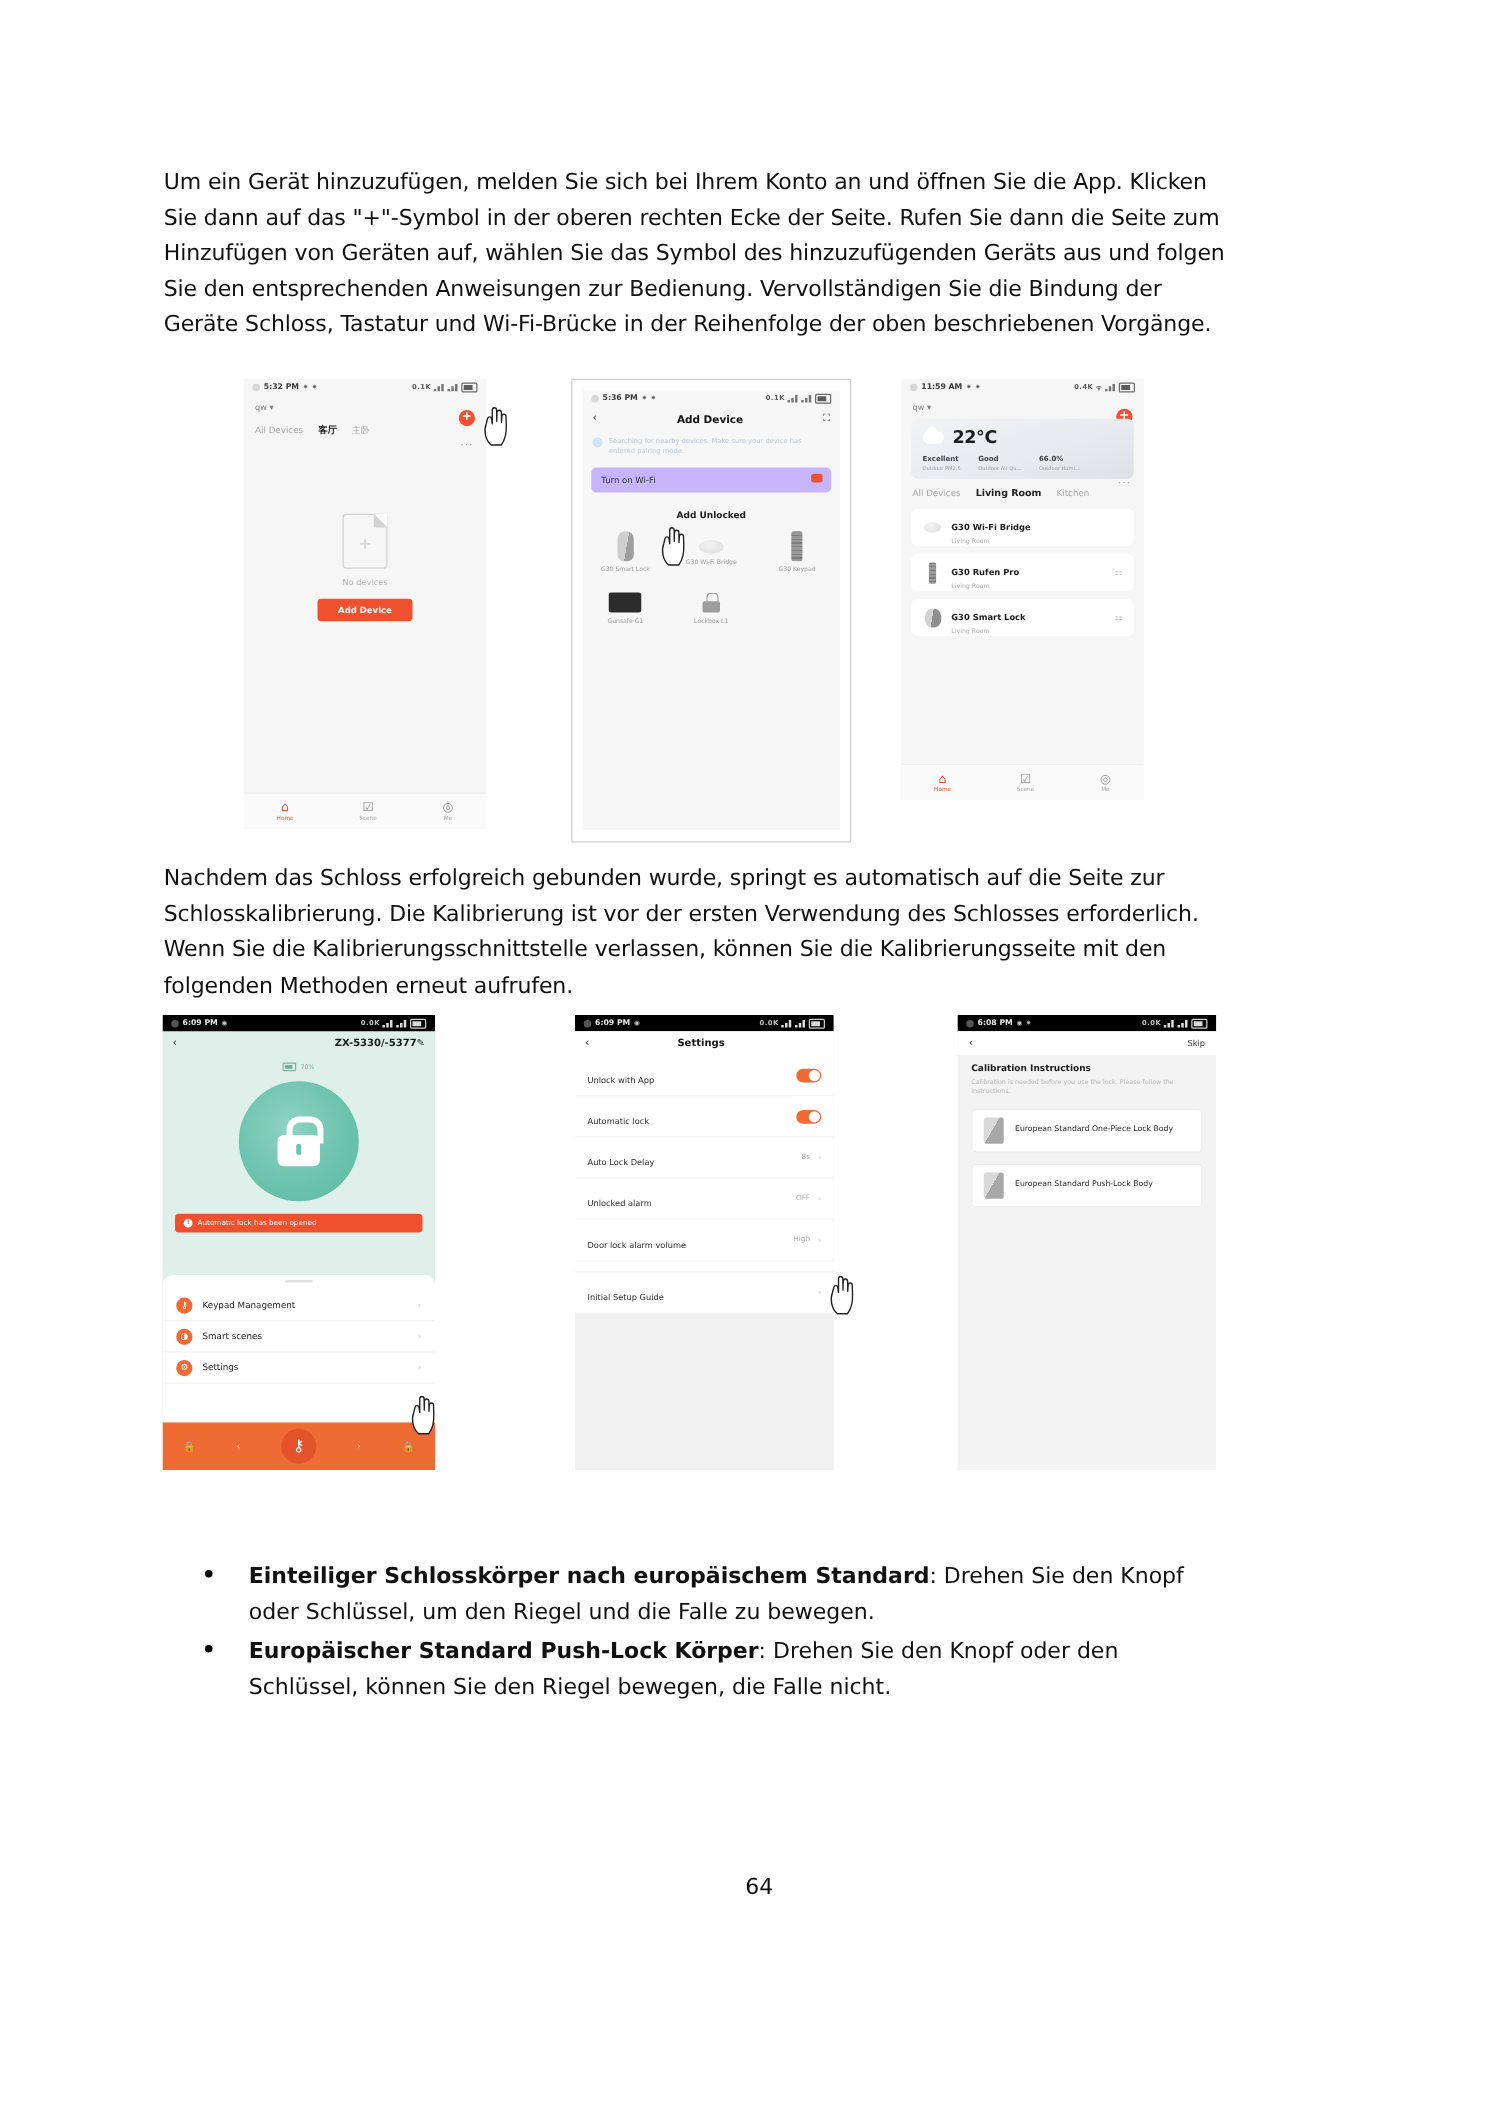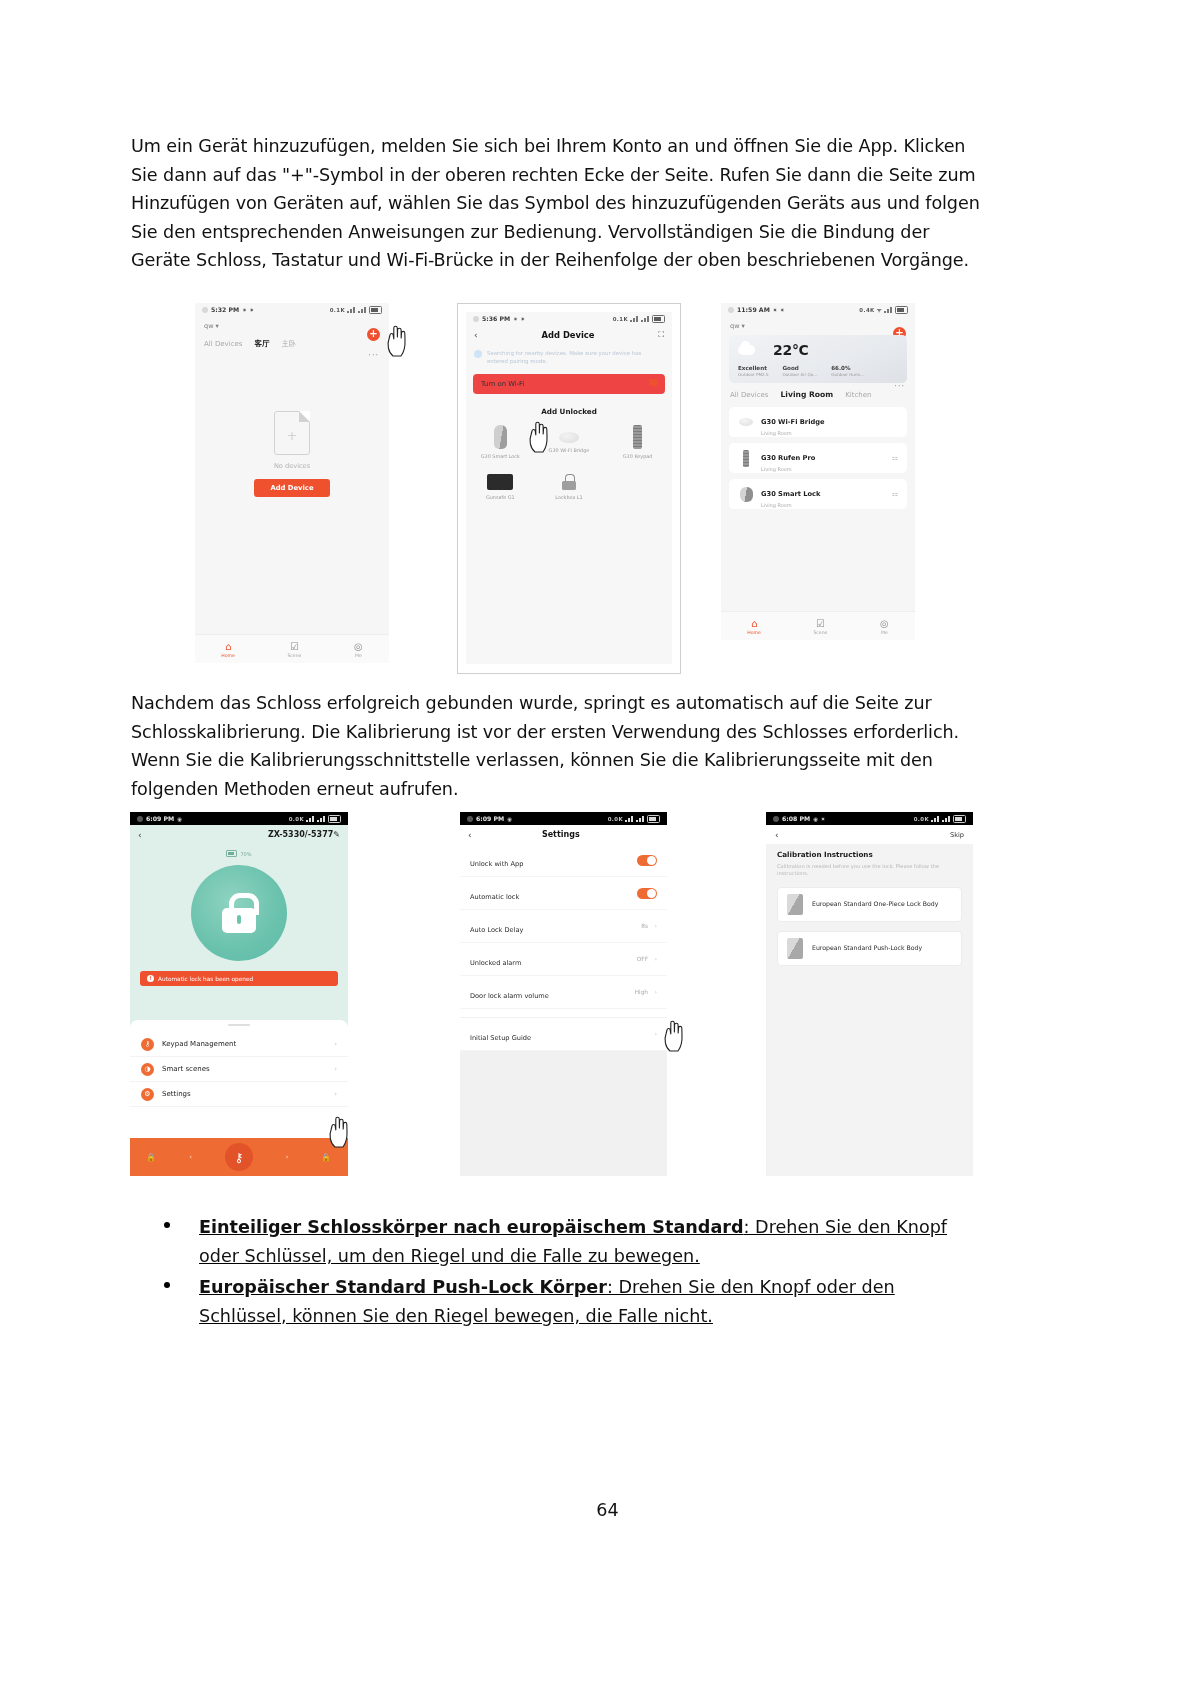--- a/index.html
+++ b/index.html
@@ -15,21 +15,21 @@
     position:absolute;
     font-size:17.6px;
     line-height:28.5px;
     color:#111;
     letter-spacing:-0.1px;
   }
   #para1{left:131px;top:132px;width:852px;}
   #para2{left:131px;top:689px;width:852px;}
 
   
-  .bullets{position:absolute;left:131px;top:1213px;width:852px;text-decoration:underline;}
+  .bullets{position:absolute;left:131px;top:1247px;width:852px;}
   .bullet-row{position:relative;padding-left:68px;margin-bottom:3px;}
   .bullet-dot{
     position:absolute;left:33px;top:9px;width:6px;height:6px;
     border-radius:50%;background:#000;
   }
   .bullet-text{font-size:17.6px;line-height:28.5px;color:#111;}
   .bullet-text b{font-weight:bold;}
 
   
   #pagenum{
@@ -113,21 +113,21 @@
 
   
   .adhdr{display:flex;align-items:center;height:20px;padding:0 8px;}
   .adhdr .back{font-size:9px;color:#444;}
   .adhdr .ttl{flex:1;text-align:center;font-size:8.4px;font-weight:bold;color:#111;}
   .adhdr .scan{font-size:8px;color:#444;}
   .searchnote{display:flex;gap:5px;padding:4px 10px 0 8px;}
   .searchnote .bub{width:8px;height:8px;border-radius:50%;background:#cfe4f6;flex:none;margin-top:1px;}
   .searchnote .txt{font-size:5.4px;line-height:8px;color:#b9c7d6;}
   .wifi-card{
-    margin:9px 7px 0 7px;background:#ef4444;border-radius:4px;height:20px;
+    margin:9px 7px 0 7px;background:#c4b5fd;border-radius:4px;height:20px;
     display:flex;align-items:center;padding:0 8px;position:relative;
   }
   .wifi-card .lbl{font-size:6.8px;color:#333;}
   .wifi-card .chip{position:absolute;right:7px;top:5px;width:9px;height:7px;border-radius:2px;background:#ef502e;}
   .addman{text-align:center;font-size:7.2px;font-weight:bold;color:#1a1a1a;margin-top:13px;}
   .devgrid{display:flex;flex-wrap:wrap;margin-top:9px;}
   .devcell{width:33.33%;text-align:center;margin-bottom:11px;}
   .devcell .nm{font-size:4.9px;line-height:6.4px;color:#9b9b9b;margin-top:4px;}
 
   
@@ -141,21 +141,21 @@
   .art-box{width:14px;height:16px;margin:4px auto 0;position:relative;}
   .art-box::before{content:"";position:absolute;left:3px;top:0;width:8px;height:7px;border:1.6px solid #8d8d8d;border-bottom:none;border-radius:4px 4px 0 0;}
   .art-box::after{content:"";position:absolute;left:0;bottom:0;width:14px;height:9px;border-radius:1.5px;background:#9e9e9e;}
 
   
   .weather{
     margin:5px 8px 0 8px;height:48px;border-radius:5px;
     background:linear-gradient(160deg,#f1f3f5 0%,#e7eaee 60%,#dde1e6 100%);
     position:relative;padding:7px 9px;box-sizing:border-box;
   }
-  .wx-top{display:flex;align-items:center;gap:18px;}
+  .wx-top{display:flex;align-items:center;gap:7px;}
   .wx-cloud{width:17px;height:10px;border-radius:6px;background:#fff;position:relative;}
   .wx-cloud::before{content:"";position:absolute;left:3px;top:-4px;width:9px;height:9px;border-radius:50%;background:#fff;}
   .wx-temp{font-size:14px;font-weight:bold;color:#1d1d1d;letter-spacing:-.3px;}
   .wx-stats{display:flex;gap:14px;margin-top:7px;}
   .wx-st .v{font-size:5.6px;color:#3f3f3f;font-weight:bold;}
   .wx-st .k{font-size:4.1px;color:#9b9b9b;margin-top:1px;}
   .devlist{padding:0 8px;}
   .devrow{
     background:#fff;border-radius:5px;height:30px;margin-bottom:6px;
     display:flex;align-items:center;padding:0 9px;position:relative;

